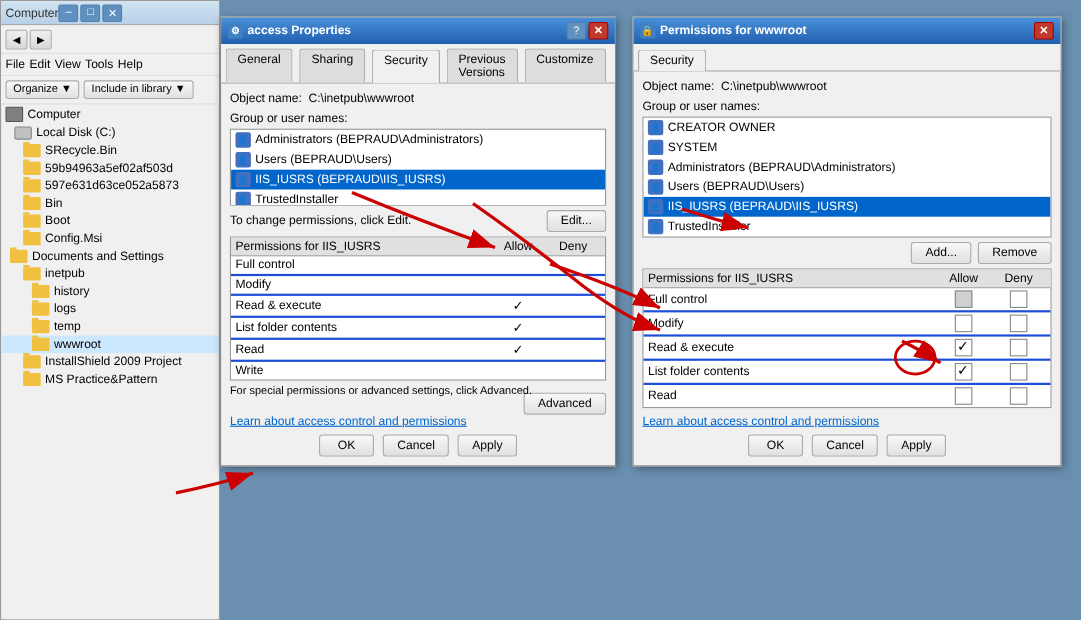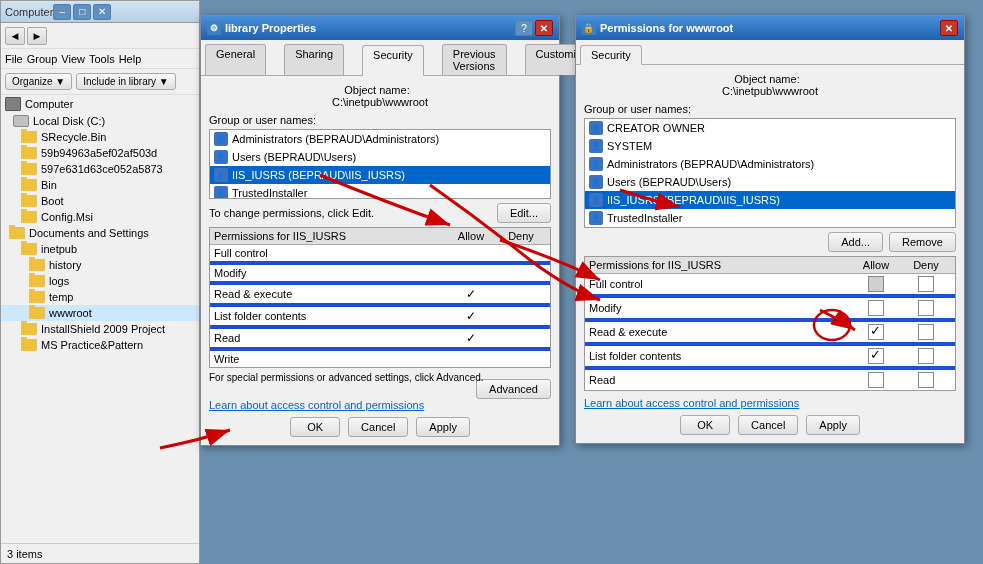--- a/index.html
+++ b/index.html
@@ -181,41 +181,39 @@
       background: #f0f0f0;
       border-bottom: 1px solid #aaa;
     }
 
     .tab {
       padding: 3px 10px;
       border: 1px solid #aaa;
       border-bottom: none;
       background: #ddd;
       cursor: pointer;
-      margin-right: 18px;
+      margin-right: 6px;
       border-radius: 3px 3px 0 0;
       font-size: 11px;
     }
 
     .tab.active {
       background: #f0f0f0;
       border-bottom: 1px solid #f0f0f0;
       position: relative;
       top: 1px;
     }
 
     .dialog-content {
       padding: 8px;
     }
 
     .field-row {
       display: flex;
-      align-items: center;
       margin-bottom: 6px;
-      flex-direction: column;
     }
 
     .field-label {
       font-size: 11px;
       white-space: nowrap;
       margin-right: 6px;
     }
 
     .field-value {
       font-size: 11px;
@@ -269,21 +267,21 @@
     }
 
     .perm-col-name { flex: 1; font-size: 11px; }
     .perm-col-allow { width: 50px; text-align: center; font-size: 11px; }
     .perm-col-deny { width: 50px; text-align: center; font-size: 11px; }
 
     .perm-row {
       display: flex;
       align-items: center;
       padding: 2px 4px;
-      border-bottom: 4px solid #1d4ed8;
+      border-bottom: 2px solid #1d4ed8;
     }
 
     .perm-row:last-child { border-bottom: none; }
 
     .perm-name { flex: 1; font-size: 11px; }
 
     .checkmark { color: #000; font-size: 12px; }
 
     
     .btn {
@@ -401,21 +399,21 @@
       <div class="dialog-close-btn-blue">□</div>
       <div class="dialog-close-btn-blue">✕</div>
     </div>
   </div>
   <div class="explorer-toolbar">
     <div class="nav-btn">◀</div>
     <div class="nav-btn" style="margin-left:2px;">▶</div>
   </div>
   <div class="explorer-menu">
     <span class="menu-item">File</span>
-    <span class="menu-item">Group</span>
+    <span class="menu-item">Edit</span>
     <span class="menu-item">View</span>
     <span class="menu-item">Tools</span>
     <span class="menu-item">Help</span>
   </div>
   <div class="explorer-actions">
     <div class="btn" style="font-size:10px;padding:2px 6px;">Organize ▼</div>
     <div class="btn" style="font-size:10px;padding:2px 6px;">Include in library ▼</div>
   </div>
   <div class="explorer-sidebar">
 
@@ -477,31 +475,28 @@
       <span>wwwroot</span>
     </div>
     <div class="sidebar-item" style="padding-left:20px;">
       <span class="folder-icon" style="margin-right:4px;"></span>
       <span>InstallShield 2009 Project</span>
     </div>
     <div class="sidebar-item" style="padding-left:20px;">
       <span class="folder-icon" style="margin-right:4px;"></span>
       <span>MS Practice&amp;Pattern</span>
     </div>
-  </div>
-  <div style="position:absolute;bottom:0;left:0;right:0;height:20px;background:#f0f0f0;border-top:1px solid #ccc;display:flex;align-items:center;padding:0 6px;">
-    <span>3 items</span>
   </div>
 </div>
 
 <div class="dialog wwwroot-window">
   <div class="dialog-titlebar titlebar-blue">
     <div class="dialog-titlebar-left">
       <div class="title-icon">⚙</div>
-      <span>library Properties</span>
+      <span>access Properties</span>
     </div>
     <div style="display:flex;gap:2px;">
       <div class="dialog-close-btn-blue">?</div>
       <div class="dialog-close-btn">✕</div>
     </div>
   </div>
   <div class="tab-bar">
     <div class="tab">General</div>
     <div class="tab">Sharing</div>
     <div class="tab active">Security</div>

